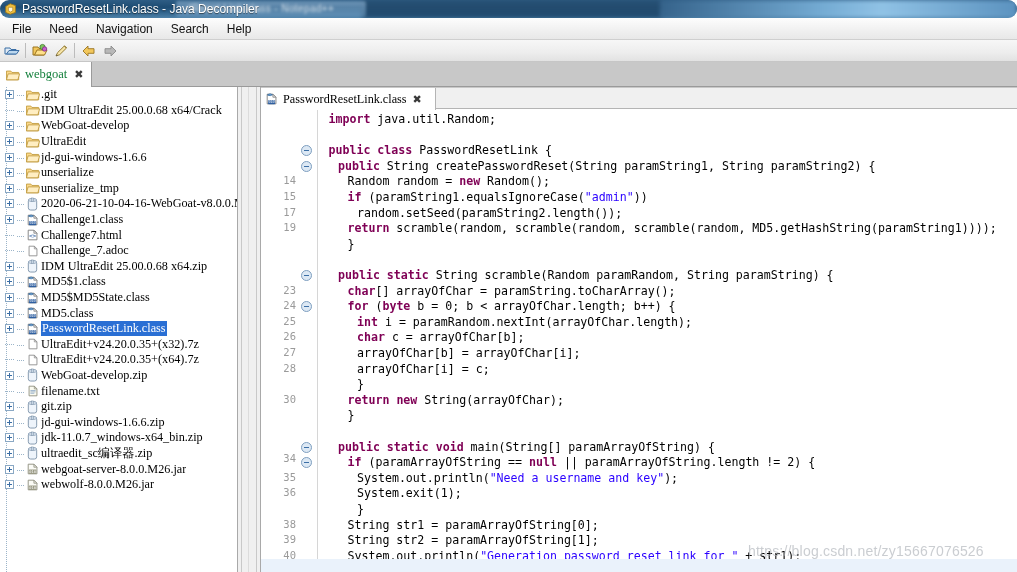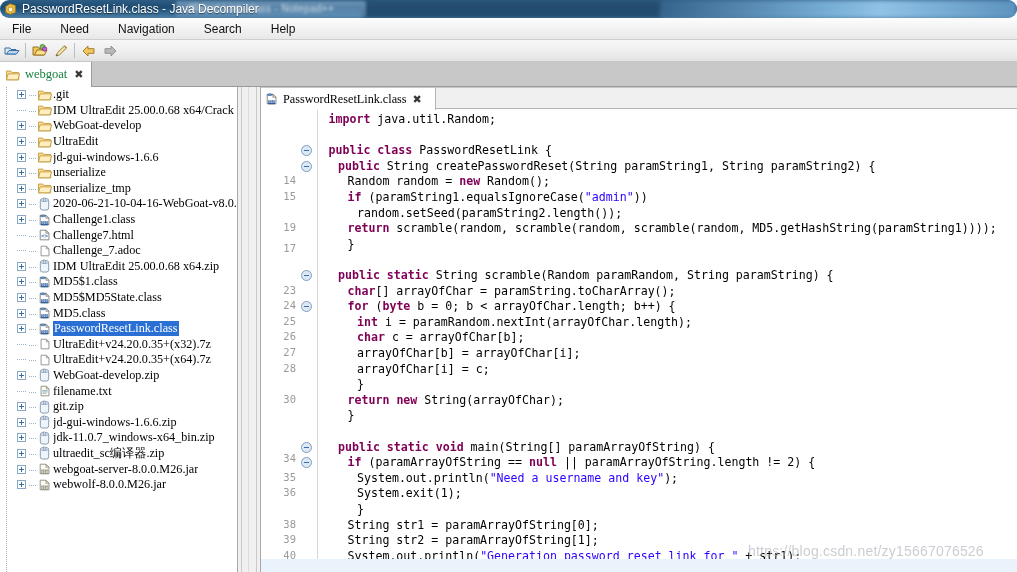--- a/index.html
+++ b/index.html
@@ -55,21 +55,20 @@
     white-space: nowrap;
   }
 
   
   .menubar {
     position: absolute; left: 0; top: 18px; width: 1017px; height: 22px;
     background: linear-gradient(to bottom, #fdfdfd 0%, #f1f1f1 55%, #e8e8e8 100%);
     border-bottom: 1px solid #cfcfcf;
     display: flex; align-items: center;
     padding-left: 3px;
-    gap: 11px;
   }
   .menu-item {
     padding: 2px 9px;
     font-size: 12px; color: #111;
     cursor: default;
     white-space: nowrap;
   }
 
   
   .toolbar {
@@ -112,21 +111,21 @@
   .tree-panel {
     position: absolute; left: 0; top: 87px; width: 237px; height: 485px;
     background: #ffffff;
     overflow: hidden;
   }
   .tree-row {
     position: relative;
     height: 15.6px;
     display: flex; align-items: center;
     white-space: nowrap;
-    padding-left: 16px;
+    padding-left: 4px;
     font-family: "Liberation Serif", serif;
     font-size: 12.2px;
     color: #000;
     cursor: default;
   }
   .tree-row.sel .tree-label {
     background: #2a6fd4;
     color: #ffffff;
     padding: 0 1px;
   }
@@ -757,21 +756,21 @@
       </div>
     </div>
 
     <div class="code-wrap">
       <div class="gutter">
         <div id="gutter-rows">
             <div class="fold" style="top: 35.2px;"></div>
             <div class="fold" style="top: 50.8px;"></div>
             <div class="gnum" style="top: 64.4px; text-align: center;">14</div>
             <div class="gnum" style="top: 80px;">15</div>
-            <div class="gnum" style="top: 95.6px; margin-top: 36px;">17</div>
+            <div class="gnum" style="top: 95.6px;">17</div>
             <div class="gnum" style="top: 111.2px;">19</div>
             <div class="fold" style="top: 160px;"></div>
             <div class="gnum" style="top: 173.6px;">23</div>
             <div class="gnum" style="top: 189.2px;">24</div>
             <div class="fold" style="top: 191.2px;"></div>
             <div class="gnum" style="top: 204.8px;">25</div>
             <div class="gnum" style="top: 220.4px;">26</div>
             <div class="gnum" style="top: 236px;">27</div>
             <div class="gnum" style="top: 251.6px;">28</div>
             <div class="gnum" style="top: 282.8px;">30</div>

